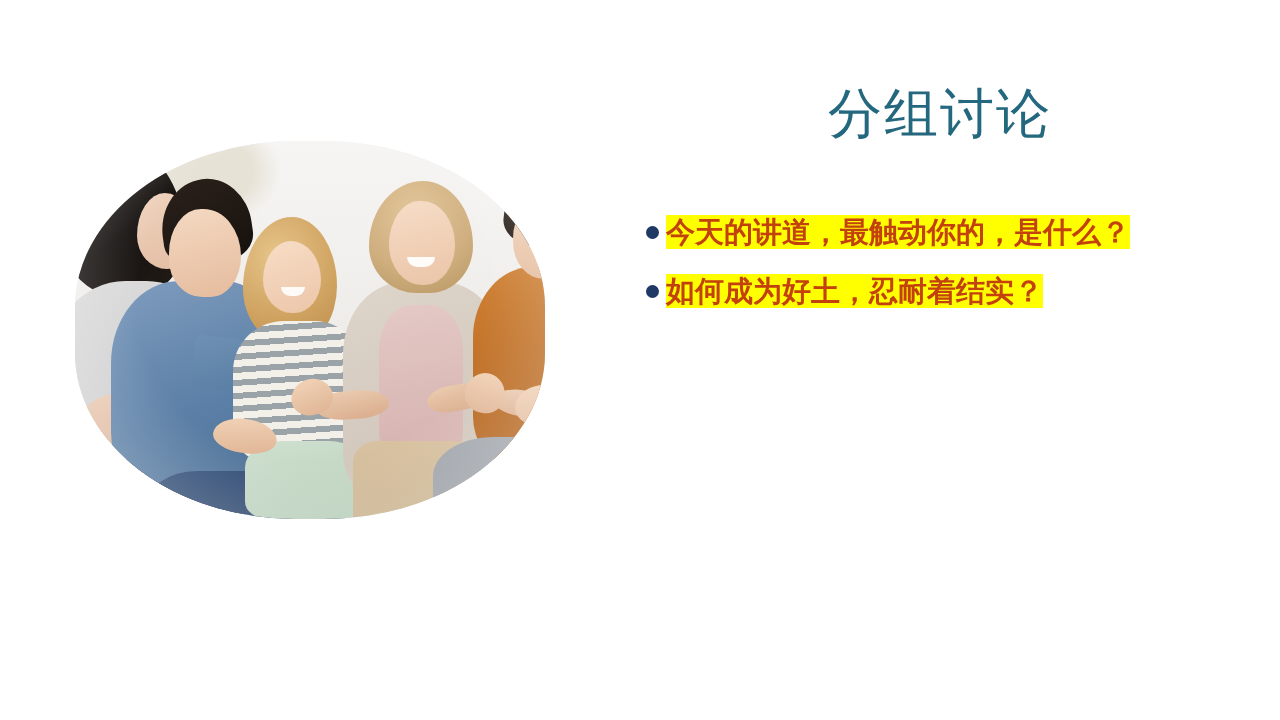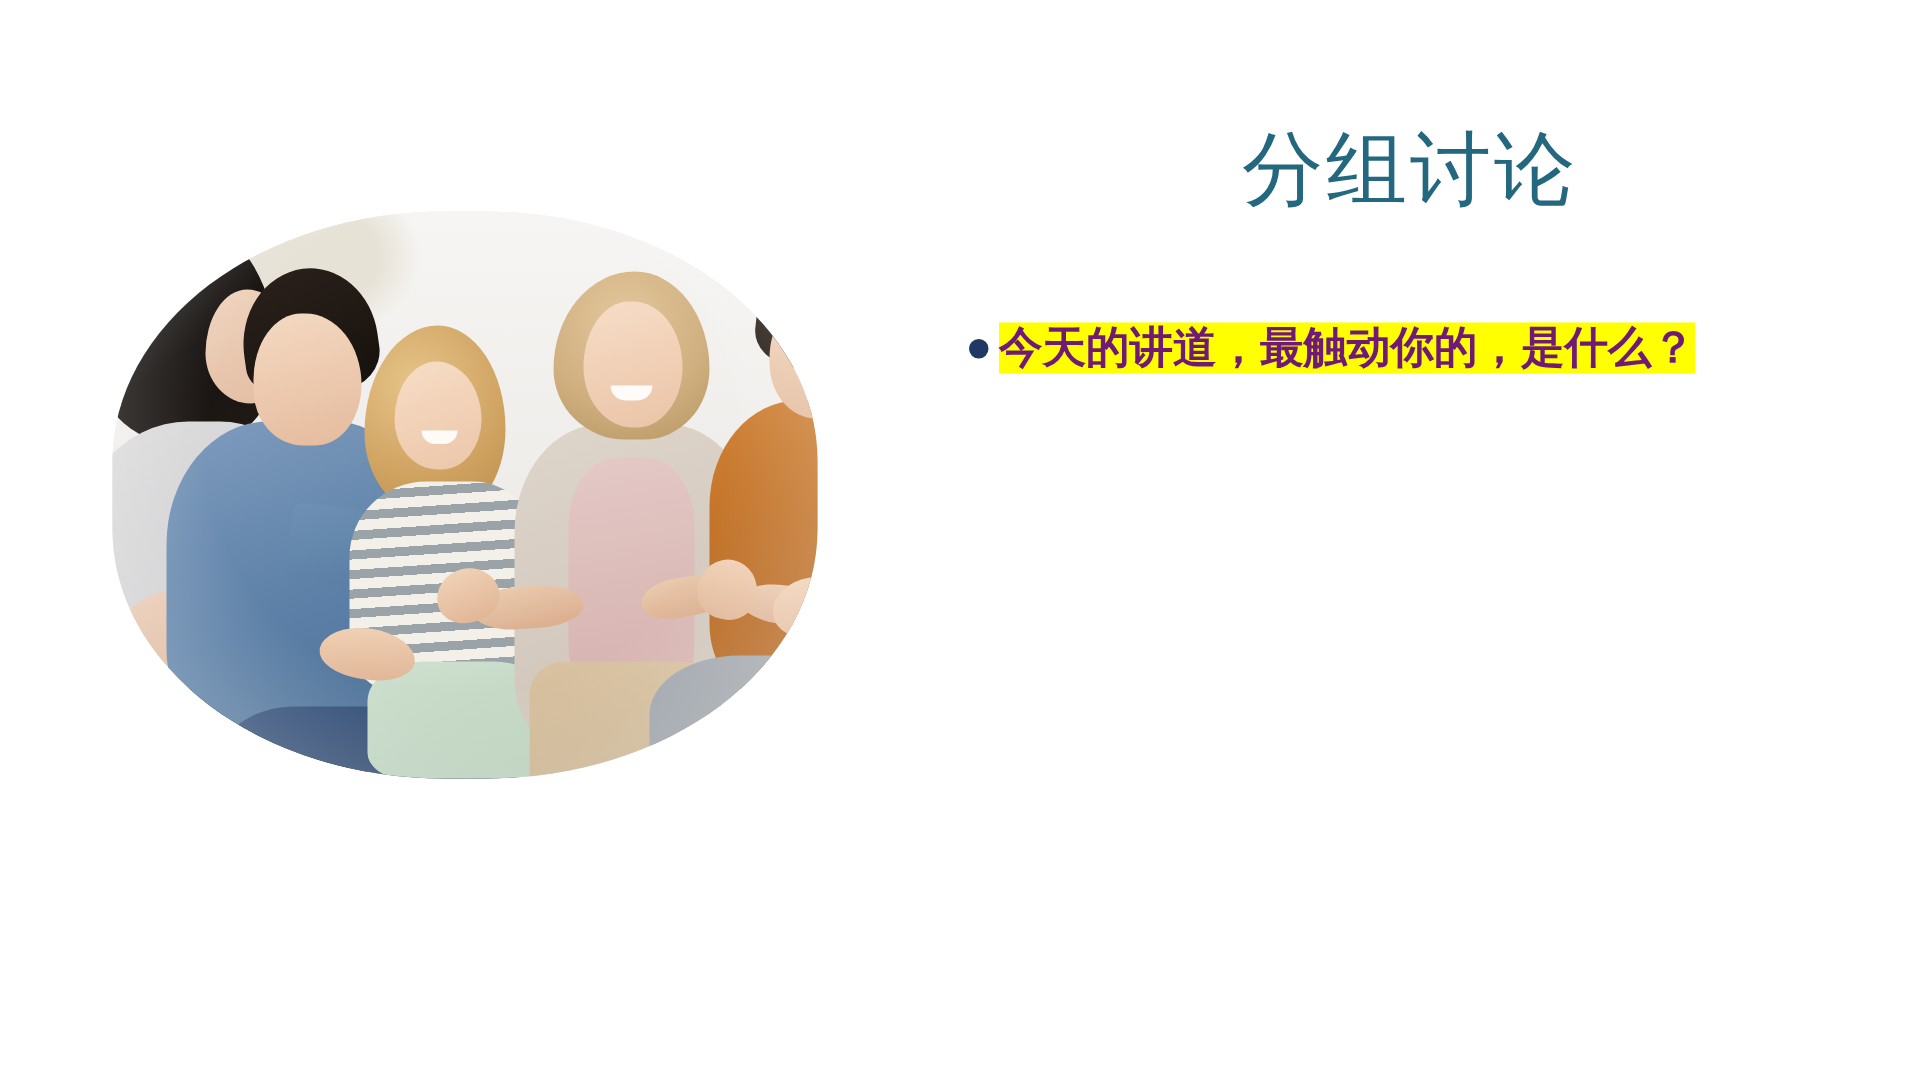--- a/index.html
+++ b/index.html
@@ -188,21 +188,21 @@
     height: 13px;
     border-radius: 50%;
     background: #1F3864;
     margin-top: 14px;
     margin-right: 7px;
   }
   .bullet-text {
     font-size: 29px;
     line-height: 1.42;
     font-weight: 700;
-    color: #701a75;
+    color: #c2410c;
     letter-spacing: 0px;
   }
   .bullet-text .hl {
     background: #FFFF00;
     box-decoration-break: clone;
     -webkit-box-decoration-break: clone;
     padding: 1px 0;
   }
   .b1 .bullet-text { max-width: 494px; }
 </style>
@@ -259,15 +259,19 @@
   </div>
 
   <div class="bullets">
 
     <div class="bullet-item b1">
       <span class="bullet-dot"></span>
       <div class="bullet-text"><span class="hl">今天的讲道，最触动你的，是什么？</span></div>
     </div>
 
 
+    <div class="bullet-item b3">
+      <span class="bullet-dot"></span>
+      <div class="bullet-text"><span class="hl">如何成为好土，忍耐着结实？</span></div>
+    </div>
 
   </div>
 </div>
 
 </body></html>

